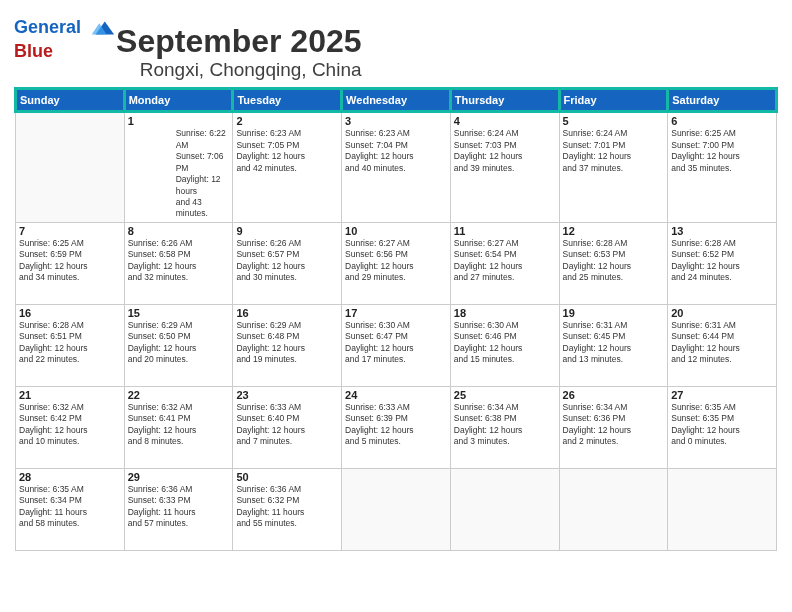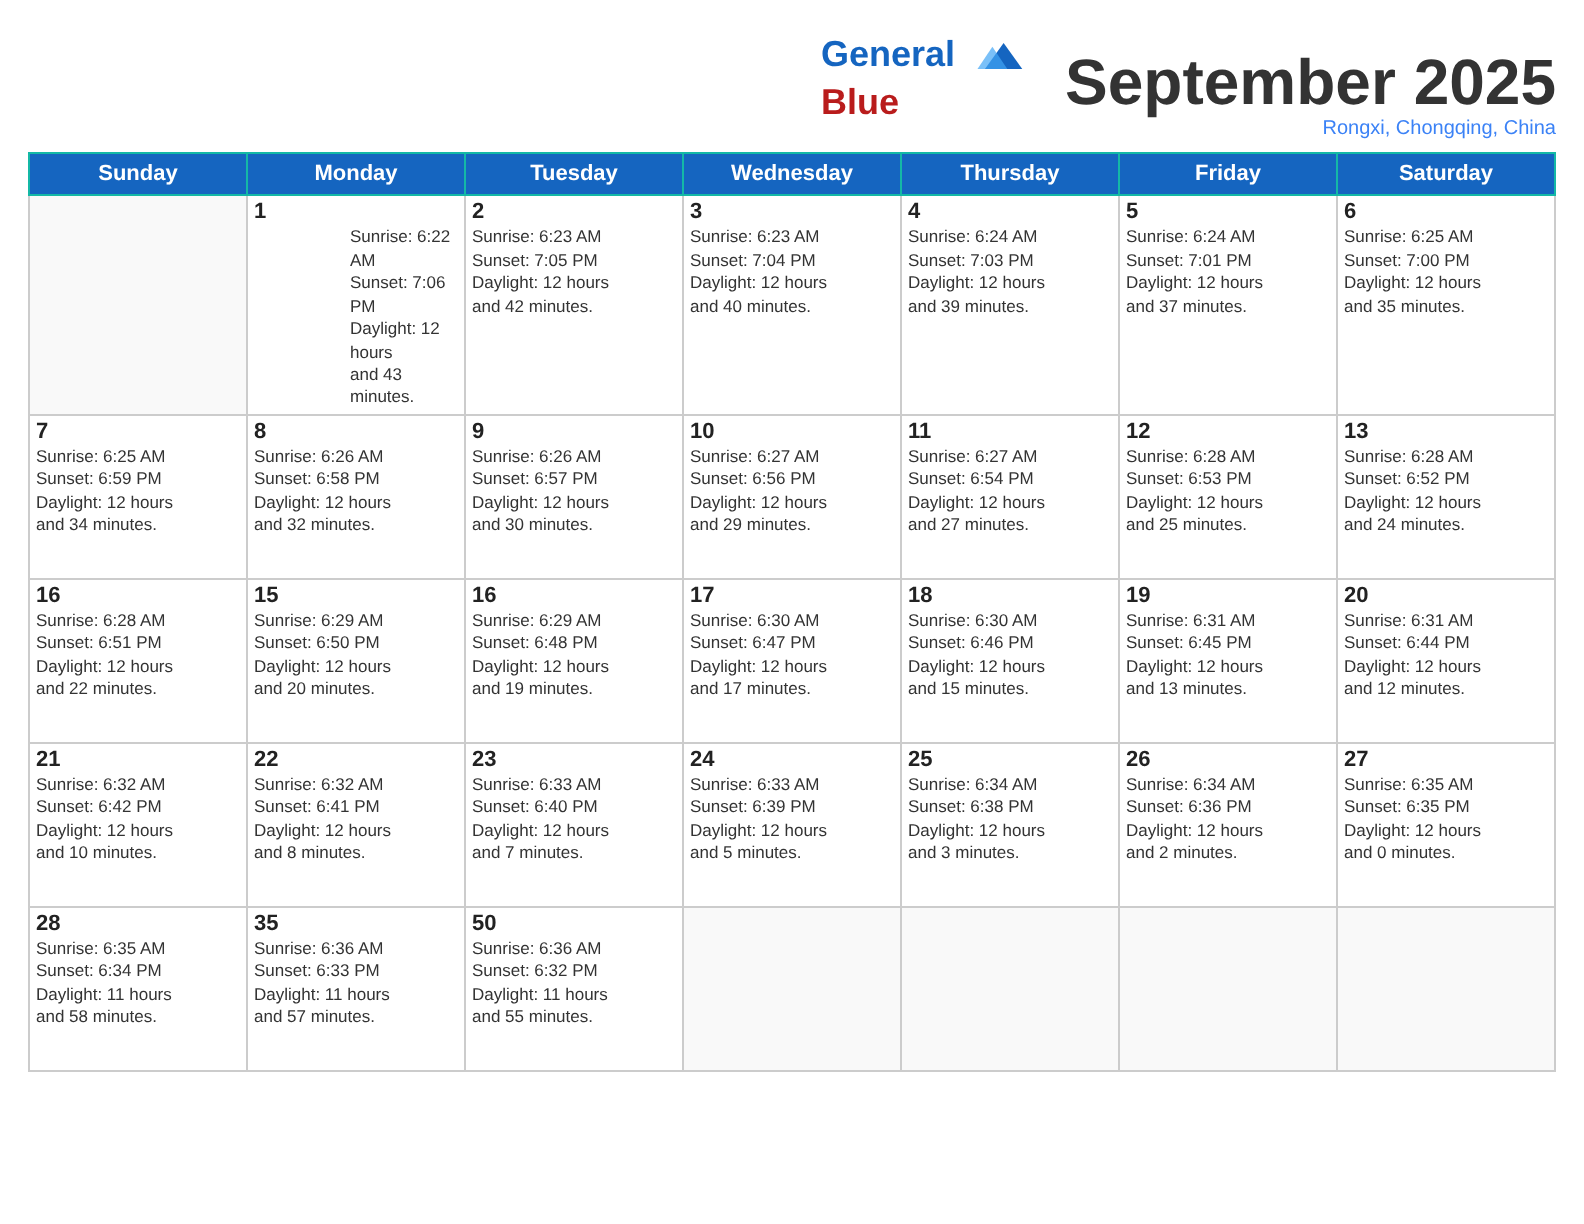--- a/index.html
+++ b/index.html
@@ -11,23 +11,22 @@
       overflow: hidden;
     }
     .container {
       width: 792px;
       height: 612px;
       padding: 10px 14px;
     }
     .header {
       display: flex;
       align-items: flex-start;
-      justify-content: flex-end;
+      justify-content: flex-start;
       margin-bottom: 6px;
-      gap: 20px;
     }
     .logo {
       display: flex;
       align-items: center;
       margin-top: 4px;
     }
     .logo-text {
       font-size: 18px;
       font-weight: bold;
       color: #333;
@@ -45,36 +44,36 @@
       text-align: right;
       margin-top: 14px;
     }
     .month-year {
       font-size: 32px;
       font-weight: bold;
       color: #333;
       line-height: 1.1;
     }
     .location {
-      font-size: 10px;
-      color: #3b82f6;
+      font-size: 19px;
+      color: #404040;
     }
     .calendar {
       width: 100%;
       border-collapse: collapse;
       table-layout: fixed;
     }
     .calendar th {
       background-color: #1565c0;
       color: #fff;
       font-size: 11px;
       font-weight: bold;
       padding: 4px 3px;
-      text-align: center;
-      border: 1px solid #14b8a6;
+      text-align: left;
+      border: 3px solid #14b8a6;
     }
     .calendar td {
       border: 1px solid #ccc;
       vertical-align: top;
       padding: 2px 3px;
       font-size: 9px;
       color: #333;
       height: 82px;
       background: #fff;
     }
@@ -332,21 +331,21 @@
         </tr>
         <tr>
           <td>
             <span class="day-num">28</span>
             <div class="cell-info" style="white-space: pre-line;">Sunrise: 6:35 AM
 Sunset: 6:34 PM
 Daylight: 11 hours
 and 58 minutes.</div>
           </td>
           <td>
-            <span class="day-num">35</span>
+            <span class="day-num">29</span>
             <div class="cell-info" style="white-space: pre-line;">Sunrise: 6:36 AM
 Sunset: 6:33 PM
 Daylight: 11 hours
 and 57 minutes.</div>
           </td>
           <td>
             <span class="day-num">50</span>
             <div class="cell-info" style="white-space: pre-line;">Sunrise: 6:36 AM
 Sunset: 6:32 PM
 Daylight: 11 hours

